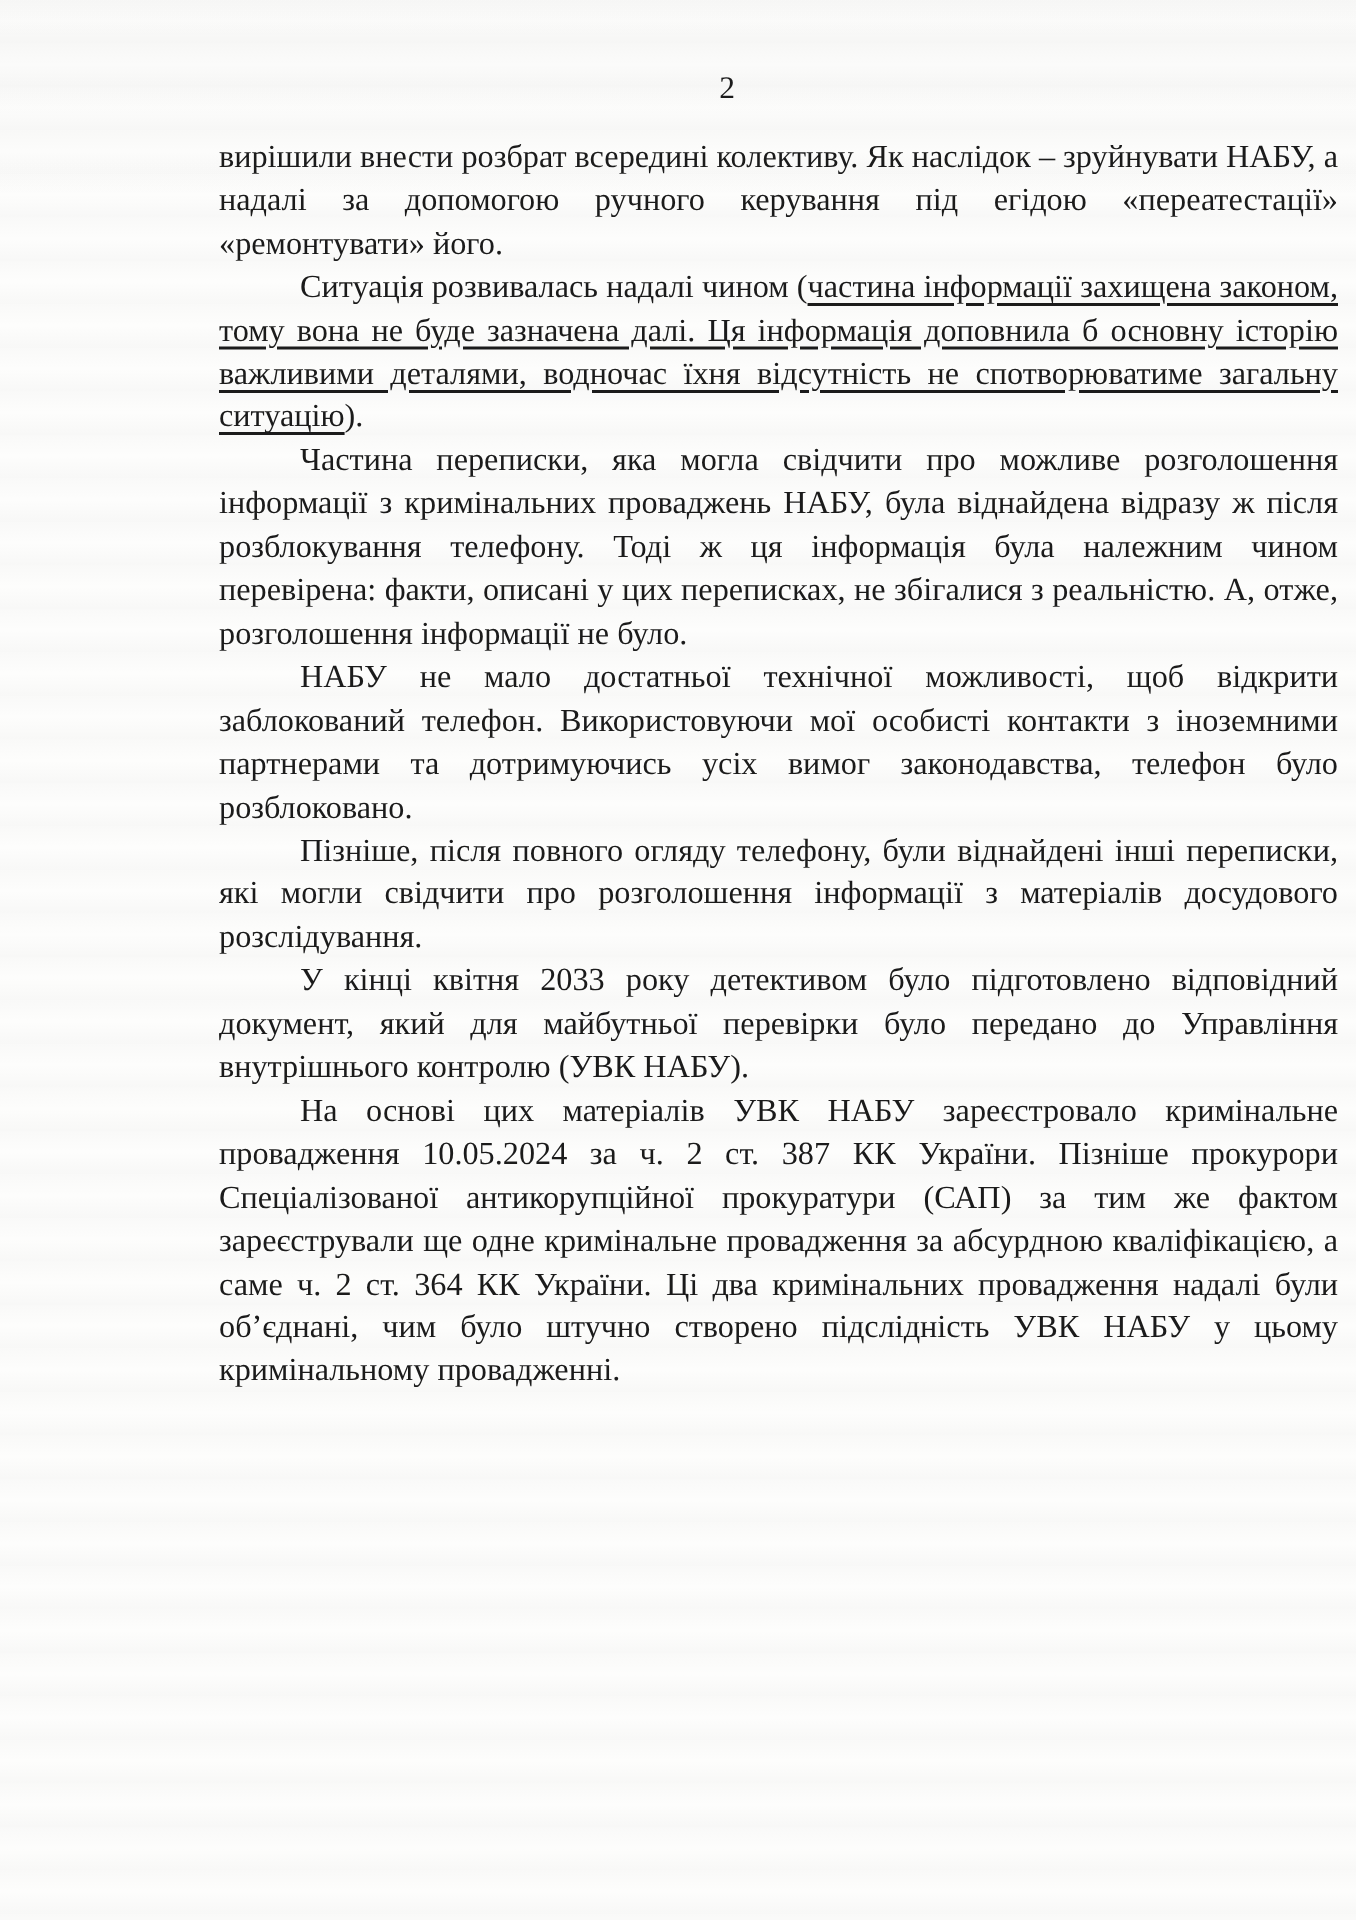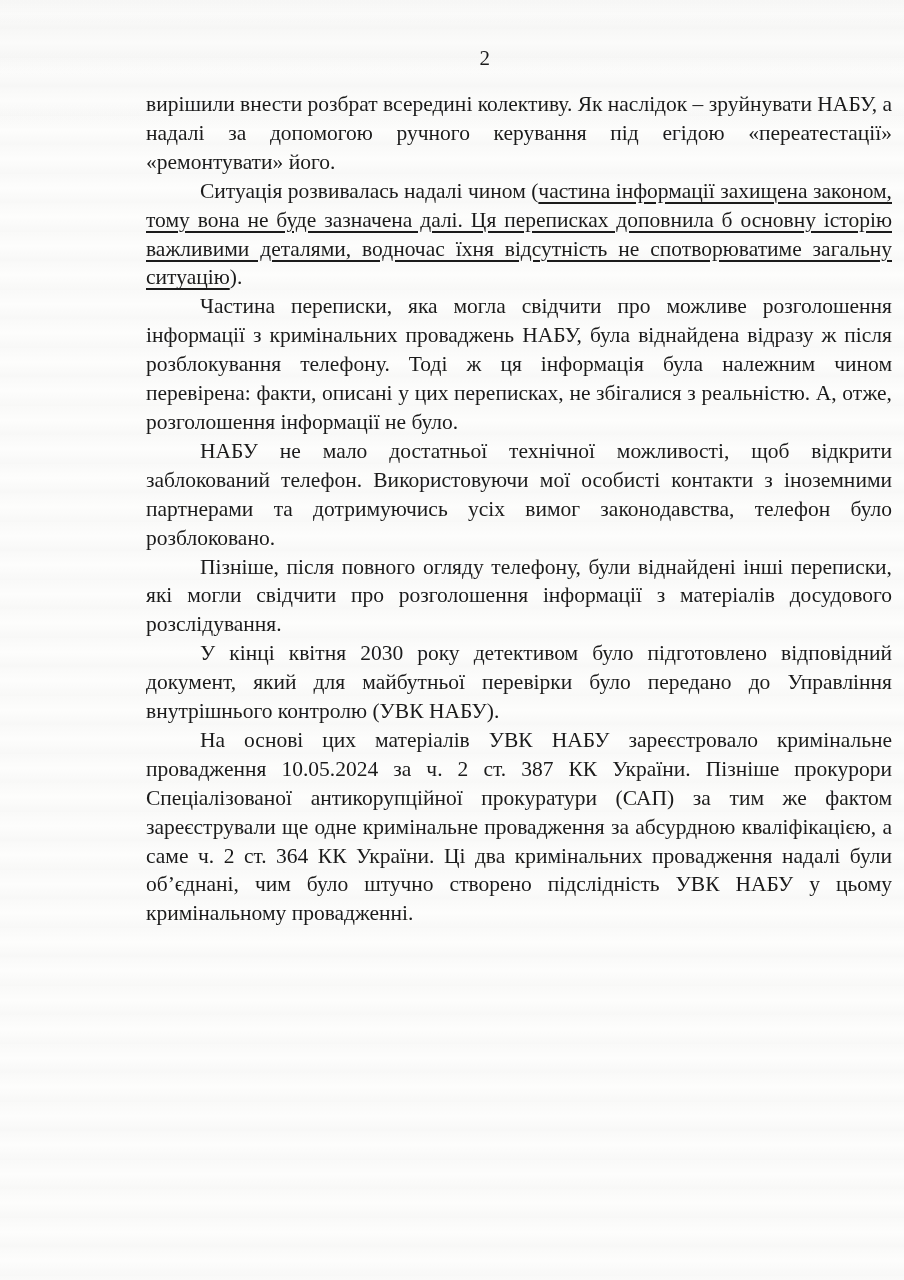--- a/index.html
+++ b/index.html
@@ -55,27 +55,27 @@
 </head>
 <body>
 
 <div class="page">
   <div class="page-number">2</div>
 
   <div class="content">
     <p class="para">вирішили внести розбрат всередині колективу. Як наслідок – зруйнувати НАБУ, а надалі за допомогою ручного керування під егідою «переатестації» «ремонтувати» його.</p>
 
 
-    <p class="para indent"><span>Ситуація розвивалась надалі чином (</span><span class="u">частина інформації захищена законом, тому вона не буде зазначена далі. Ця переписках доповнила б основну історію важливими деталями, водночас їхня відсутність не спотворюватиме загальну ситуацію</span><span>).</span></p>
+    <p class="para indent"><span>Ситуація розвивалась надалі чином (</span><span class="u">частина інформації захищена законом, тому вона не буде зазначена далі. Ця інформація доповнила б основну історію важливими деталями, водночас їхня відсутність не спотворюватиме загальну ситуацію</span><span>).</span></p>
 
 
     <p class="para indent">Частина переписки, яка могла свідчити про можливе розголошення інформації з кримінальних проваджень НАБУ, була віднайдена відразу ж після розблокування телефону. Тоді ж ця інформація була належним чином перевірена: факти, описані у цих переписках, не збігалися з реальністю. А, отже, розголошення інформації не було.</p>
 
     <p class="para indent">НАБУ не мало достатньої технічної можливості, щоб відкрити заблокований телефон. Використовуючи мої особисті контакти з іноземними партнерами та дотримуючись усіх вимог законодавства, телефон було розблоковано.</p>
 
     <p class="para indent">Пізніше, після повного огляду телефону, були віднайдені інші переписки, які могли свідчити про розголошення інформації з матеріалів досудового розслідування.</p>
 
-    <p class="para indent">У кінці квітня 2030 року детективом було підготовлено відповідний документ, який для майбутньої перевірки було передано до Управління внутрішнього контролю (УВК НАБУ).</p>
+    <p class="para indent">У кінці квітня 2033 року детективом було підготовлено відповідний документ, який для майбутньої перевірки було передано до Управління внутрішнього контролю (УВК НАБУ).</p>
 
     <p class="para indent">На основі цих матеріалів УВК НАБУ зареєстровало кримінальне провадження 10.05.2024 за ч. 2 ст. 387 КК України. Пізніше прокурори Спеціалізованої антикорупційної прокуратури (САП) за тим же фактом зареєстрували ще одне кримінальне провадження за абсурдною кваліфікацією, а саме ч. 2 ст. 364 КК України. Ці два кримінальних провадження надалі були об’єднані, чим було штучно створено підслідність УВК НАБУ у цьому кримінальному провадженні.</p>
 
   </div>
 </div>
 
 </body></html>

